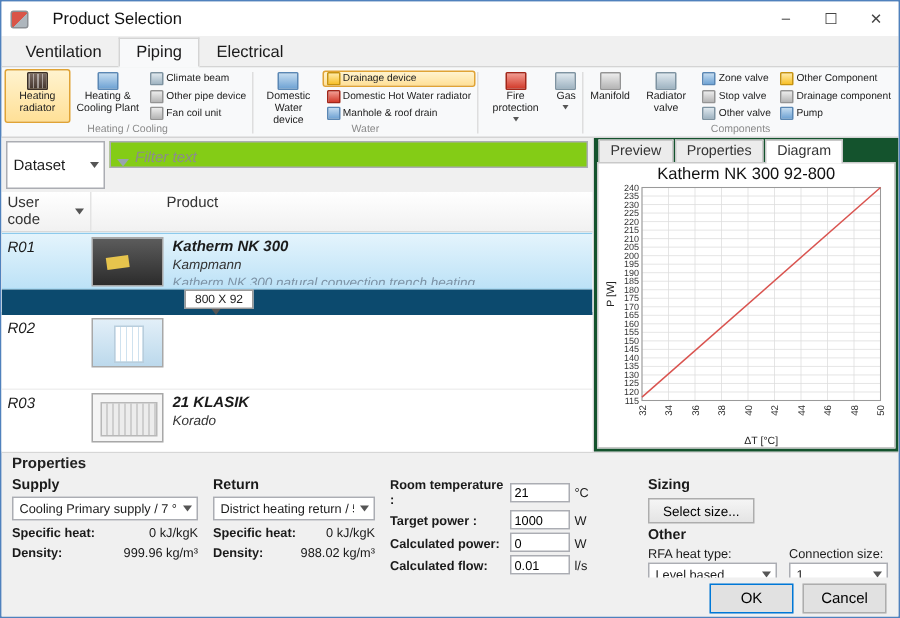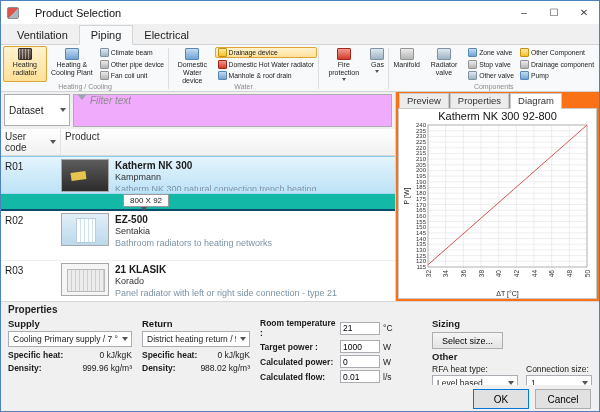--- a/index.html
+++ b/index.html
@@ -48,54 +48,54 @@
     border-top: 4px solid #555; flex: 0 0 auto; }
   .caret.tiny { border-left-width: 2.5px; border-right-width: 2.5px; border-top-width: 3px; margin-top: 1px; }
   
   .main { height: 209px; display: flex; background: #f0f0f0; }
   .left-panel { width: 395px; display: flex; flex-direction: column; background: #fff; border-right: 1px solid #d4d4d4; }
   .list-toolbar { display: flex; gap: 3px; padding: 2px 3px; background: #f0f0f0; }
   .combo { background: #fff; border: 1px solid #abadb3; height: 32px; display: flex; align-items: center; font-size: 10px; }
   .combo .txt { padding: 0 4px; flex: 1; white-space: nowrap; overflow: hidden; }
   .combo .ddzone { width: 13px; display: flex; align-items: center; justify-content: center; align-self: stretch; }
   .dataset-combo { width: 66px; }
-  .filter-box { flex: 1; background: #f0abfc; border: 1px solid #abadb3; height: 33px;
-    display: flex; align-items: flex-start; gap: 4px; padding: 0 4px; }
+  .filter-box { flex: 1; background: #84cc16; border: 1px solid #abadb3; height: 18px;
+    display: flex; align-items: flex-end; gap: 4px; padding: 0 4px; }
   .funnel { width: 0; height: 0; border-left: 4px solid transparent; border-right: 4px solid transparent;
     border-top: 5px solid #98a4ae; }
   .filter-box input { border: none; outline: none; flex: 1; font-size: 10px; font-family: inherit; color: #333; background: transparent; }
   .filter-box input::placeholder { font-style: italic; color: #8c8c8c; }
   .table-header { display: flex; background: linear-gradient(#ffffff, #f1f1f1); border-bottom: 1px solid #d9d9d9;
-    font-size: 10px; color: #333; }
+    font-size: 10px; color: #333; gap: 46px; }
   .th-code { width: 60px; padding: 2px 4px; display: flex; align-items: center; gap: 4px; border-right: 1px solid #e3e3e3; }
   .th-product { flex: 1; padding: 2px 4px; }
   .rows { flex: 1; overflow: hidden; background: #fff; }
-  .prow { display: flex; padding: 2px 2px; border-bottom: 1px solid #f0f0f0; height: 50px; }
+  .prow { display: flex; padding: 2px 2px; border-bottom: 1px solid #f0f0f0; height: 50px; font-style: italic; }
   .prow.sel { height: 38px; background: linear-gradient(#e4f4fc, #bde2f7); border-top: 1px solid #8ccaec; border-bottom: 1px solid #a9d9f2; }
   .pcode { width: 58px; font-size: 10px; padding: 2px 2px 0; }
   .pthumb { width: 48px; height: 33px; border: 1px solid #a8a8a8; margin-right: 6px; position: relative; flex: 0 0 auto; }
   .t1 { background: linear-gradient(#5c5c5c, #2c2c2c); }
   .t1::after { content: ""; position: absolute; left: 9px; top: 12px; width: 15px; height: 8px;
     background: #e6c44d; transform: rotate(-8deg); }
   .t2 { background: linear-gradient(#e2eff8, #bcd9ec); }
   .t2::after { content: ""; position: absolute; left: 14px; top: 4px; width: 18px; height: 23px;
     background: repeating-linear-gradient(90deg, #ffffff 0 3px, #cfe2ef 3px 4px); border: 1px solid #b9cedd; }
   .t3 { background: #f5f5f5; }
   .t3::after { content: ""; position: absolute; left: 5px; top: 5px; width: 36px; height: 21px;
     background: repeating-linear-gradient(90deg, #ececec 0 3px, #cecece 3px 4px); border: 1px solid #b8b8b8; }
   .pinfo { flex: 1; padding-top: 1px; overflow: hidden; }
   .ptitle { font-size: 10px; font-weight: bold; color: #1b1b1b; }
   .pmaker { font-size: 9px; color: #333; margin-top: 1px; }
   .pdesc { font-size: 9px; color: #7d93a6; margin-top: 2px; white-space: nowrap; overflow: hidden; }
-  .size-strip { height: 17px; background: #14b8a6; border-bottom: 2px solid #0c4a6e; position: relative; }
+  .size-strip { height: 17px; background: #0c4a6e; border-bottom: 2px solid #0c4a6e; position: relative; }
   .size-box { position: absolute; left: 122px; top: 0; height: 13px; border: 1px solid #9a9a9a; background: #fff;
     font-size: 8px; line-height: 11px; padding: 0 6px; color: #222; }
   .size-caret { position: absolute; left: 140px; top: 13px; }
   
-  .right-panel { flex: 1; display: flex; flex-direction: column; background: #f97316; padding: 0 2px 2px; }
+  .right-panel { flex: 1; display: flex; flex-direction: column; background: #14532d; padding: 0 2px 2px; }
   .preview-tabs { display: flex; align-items: flex-end; height: 17px; padding-left: 1px; }
   .ptab { font-size: 9.5px; padding: 1px 7px 2px; background: #ececec; border: 1px solid #c9c9c9; border-bottom: none;
     margin-right: 1px; color: #333; }
   .ptab.active { background: #fff; margin-bottom: -1px; padding-bottom: 3px; position: relative; z-index: 2; }
   .chart-box { flex: 1; background: #fff; border: 1px solid #c9c9c9; display: flex; flex-direction: column; align-items: center; position: relative; z-index: 1; }
   .chart-title { font-size: 11px; color: #111; margin-top: 1px; }
   
   .props { height: 84px; border-top: 1px solid #d6d6d6; background: #f0f0f0; padding: 2px 7px 0; }
   .props-title { font-size: 10px; font-weight: bold; color: #222; margin-bottom: 3px; }
   .props-grid { display: flex; gap: 10px; }
@@ -292,34 +292,28 @@
           </div>
         </div>
         <div class="size-strip">
           <span class="size-box">800 X 92</span>
           <span class="size-caret caret"></span>
         </div>
 
         <div class="prow">
           <div class="pcode">R02</div>
           <div class="pthumb t2"></div>
-          <div class="pinfo">
-            <div class="ptitle">EZ-500</div>
-            <div class="pmaker">Sentakia</div>
-            <div class="pdesc">Bathroom radiators to heating networks</div>
-          </div>
         </div>
 
         <div class="prow">
           <div class="pcode">R03</div>
           <div class="pthumb t3"></div>
           <div class="pinfo">
             <div class="ptitle">21 KLASIK</div>
             <div class="pmaker">Korado</div>
-            <div class="pdesc">Panel radiator with left or right side connection - type 21</div>
           </div>
         </div>
       </div>
     </div>
 
     <div class="right-panel">
       <div class="preview-tabs">
         <span class="ptab">Preview</span>
         <span class="ptab">Properties</span>
         <span class="ptab active">Diagram</span>

